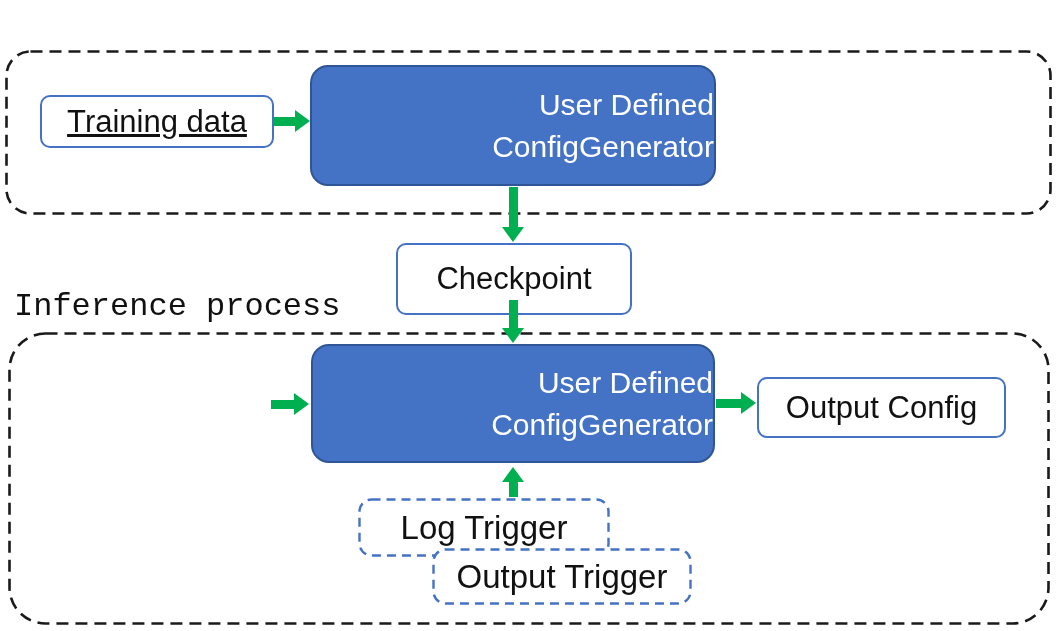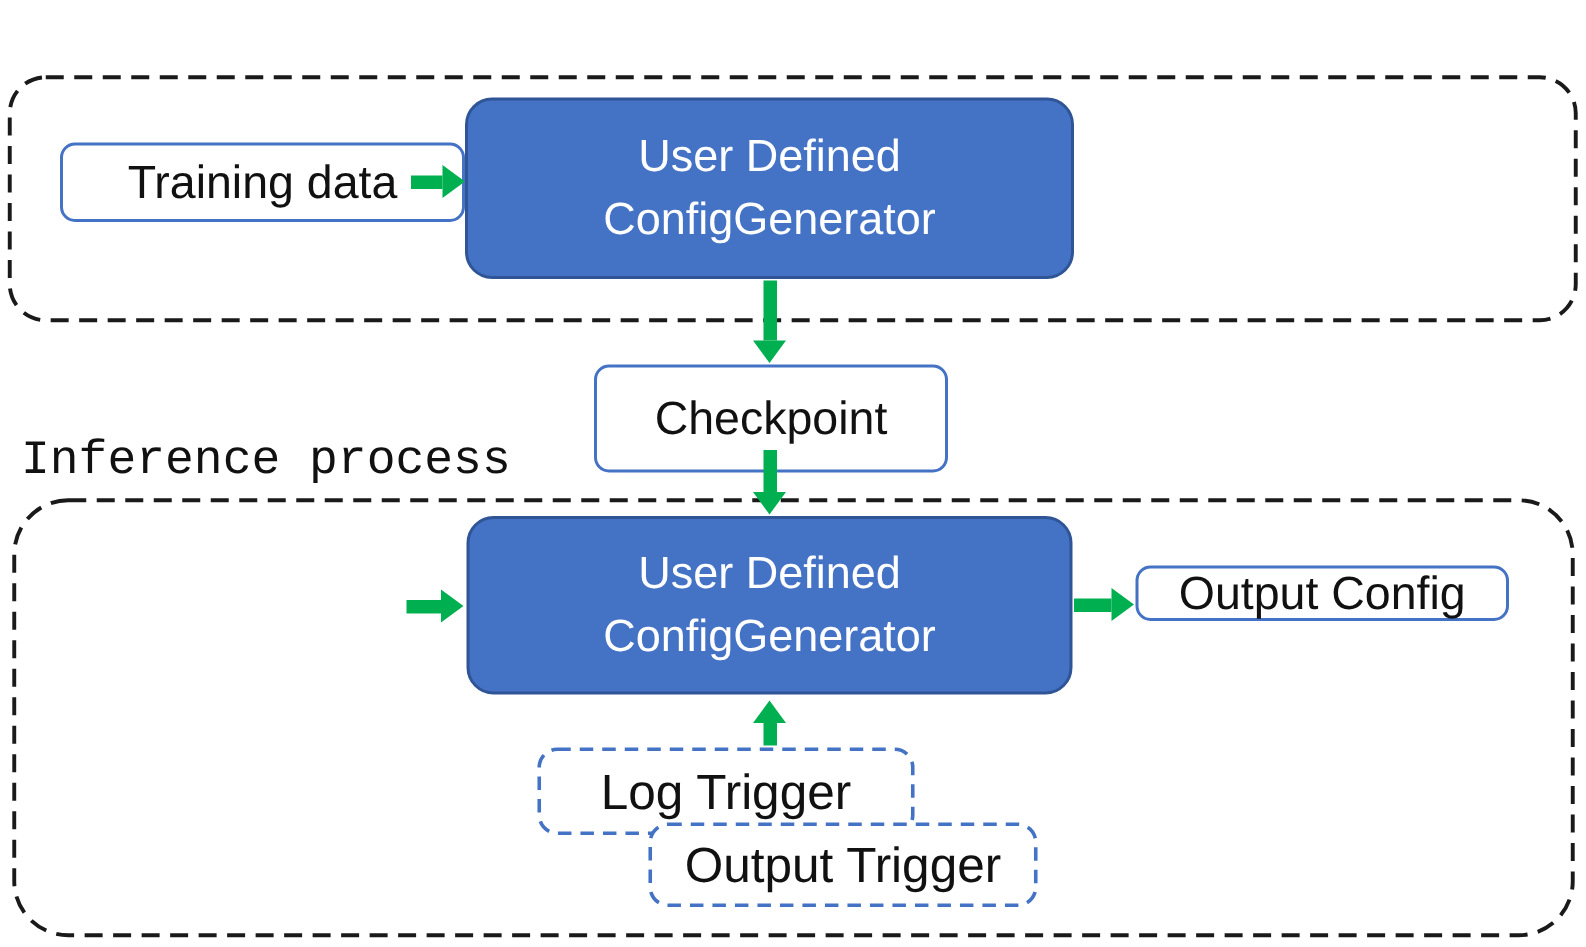--- a/index.html
+++ b/index.html
@@ -51,35 +51,35 @@
     background: #fff;
     border: 2px solid var(--accent-blue, #4472C4);
     border-radius: 10px;
     display: flex;
     align-items: center;
     justify-content: center;
     font-size: 31px;
     white-space: nowrap;
     z-index: 2;
   }
-  #box-training-data  { left: 40px;  top: 95px;  width: 270px; height: 53px; }
+  #box-training-data  { left: 40px;  top: 95px;  width: 234px; height: 53px; text-decoration: underline; }
   #box-checkpoint     { left: 396px; top: 243px; width: 236px; height: 72px; }
   #box-current-status { left: 28px;  top: 376px; width: 243px; height: 57px; }
-  #box-output-config  { left: 757px; top: 377px; width: 249px; height: 37px; }
+  #box-output-config  { left: 757px; top: 377px; width: 249px; height: 61px; }
 
   
   .gen-box {
     position: absolute;
     background: var(--accent-blue, #4472C4);
     border: 2px solid var(--accent-blue-dark, #2F5597);
     border-radius: 18px;
     color: var(--generator-text, #fff);
     display: flex;
     flex-direction: column;
-    align-items: center;
+    align-items: flex-end;
     justify-content: center;
     font-size: 30px;
     line-height: 42px;
     text-align: center;
     z-index: 1;
   }
   #gen-training  { left: 310px; top: 65px;  width: 406px; height: 121px; }
   #gen-inference { left: 311px; top: 344px; width: 404px; height: 119px; }
 
   

